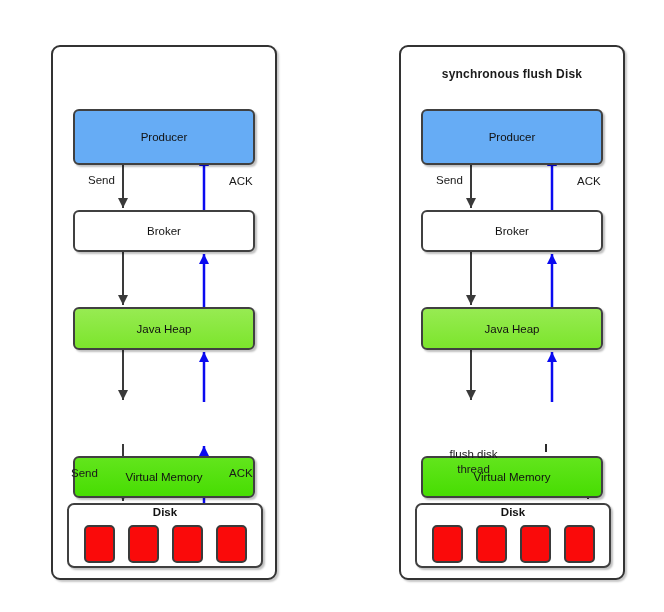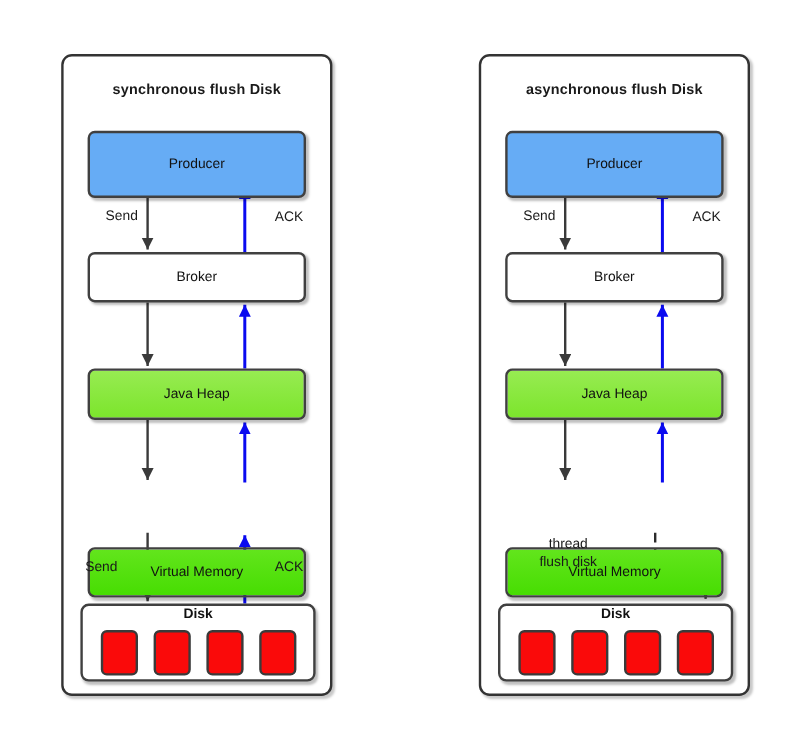--- a/index.html
+++ b/index.html
@@ -36,21 +36,20 @@
   .lbl-ack-bottom{left:176px;top:420px;}
   .lbl-async{left:2px;top:400px;width:141px;text-align:center;line-height:15px;white-space:normal;}
   .arrows{position:absolute;left:0;top:0;width:226px;height:535px;pointer-events:none;}
 </style>
 </head>
 <body>
 
 <div class="stage">
 
   <div class="panel left">
-    <div class="panel-title">synchronous flush Disk</div>
 
     <svg class="arrows" viewBox="0 0 226 535" xmlns="http://www.w3.org/2000/svg">
       <defs>
         <marker id="mb-l" markerUnits="userSpaceOnUse" markerWidth="12" markerHeight="12" refX="10" refY="5" orient="auto">
           <path d="M0,0 L10,5 L0,10 Z" fill="#3A3A3A"></path>
         </marker>
         <marker id="mu-l" markerUnits="userSpaceOnUse" markerWidth="12" markerHeight="12" refX="10" refY="5" orient="auto">
           <path d="M0,0 L10,5 L0,10 Z" fill="#0A0AF0"></path>
         </marker>
       </defs>
@@ -81,21 +80,21 @@
       </div>
     </div>
 
     <div class="edge-label lbl-send">Send</div>
     <div class="edge-label lbl-ack-top">ACK</div>
     <div class="edge-label lbl-flush">Send</div>
     <div class="edge-label lbl-ack-bottom">ACK</div>
   </div>
 
   <div class="panel right">
-    <div class="panel-title">asynchronous flush Disk</div>
+    <div class="panel-title">synchronous flush Disk</div>
 
     <svg class="arrows" viewBox="0 0 226 535" xmlns="http://www.w3.org/2000/svg">
       <defs>
         <marker id="mb-r" markerUnits="userSpaceOnUse" markerWidth="12" markerHeight="12" refX="10" refY="5" orient="auto">
           <path d="M0,0 L10,5 L0,10 Z" fill="#3A3A3A"></path>
         </marker>
         <marker id="mu-r" markerUnits="userSpaceOnUse" markerWidth="12" markerHeight="12" refX="10" refY="5" orient="auto">
           <path d="M0,0 L10,5 L0,10 Z" fill="#0A0AF0"></path>
         </marker>
       </defs>
@@ -122,18 +121,18 @@
         <div class="disk-cell"></div>
         <div class="disk-cell"></div>
         <div class="disk-cell"></div>
         <div class="disk-cell"></div>
       </div>
     </div>
 
     <div class="edge-label lbl-send">Send</div>
     <div class="edge-label lbl-ack-top">ACK</div>
     <div class="edge-label lbl-async">
+      <div>flush disk</div>
       <div>thread</div>
-      <div>flush disk</div>
     </div>
   </div>
 
 </div>
 
 </body></html>

